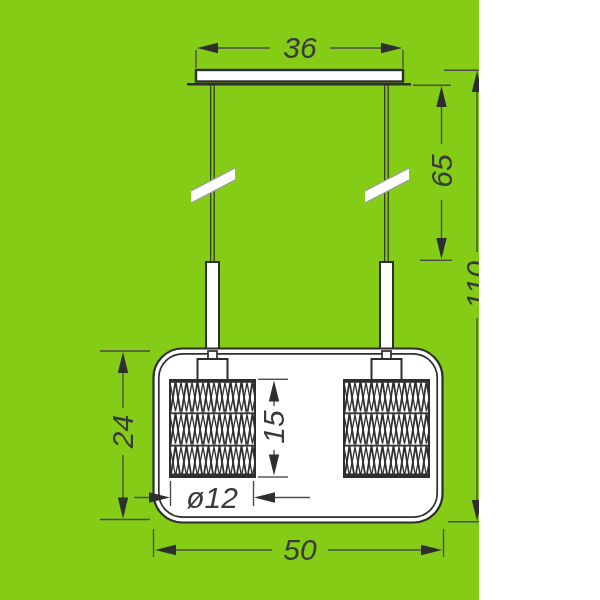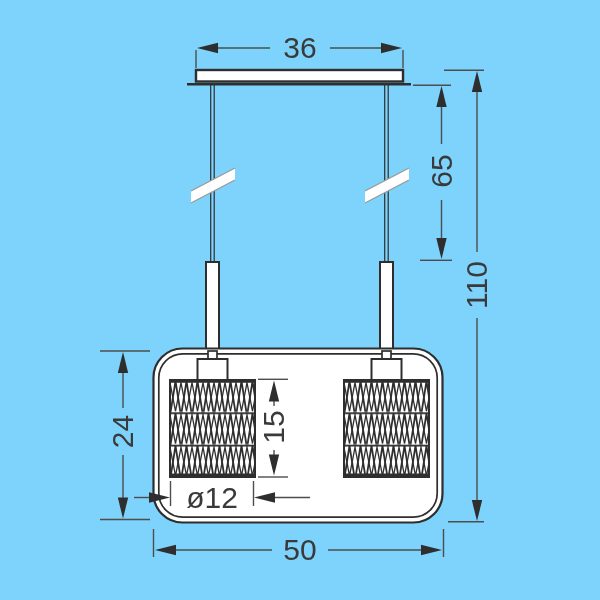--- a/index.html
+++ b/index.html
@@ -1,21 +1,22 @@
 <!DOCTYPE html>
 <html><head>
 <meta charset="utf-8">
 <style>
   html,body{margin:0;padding:0;background:#ffffff;}
   .canvas{
     position:relative;
-    width:600px;height:600px;
-    background:#7dd3fc;
+    width:479px;height:600px;
+    background:#84cc16;
     font-family:"Liberation Sans","DejaVu Sans",sans-serif;
     overflow:hidden;
+    font-style:italic;
   }
   svg{display:block;}
   text{
     font-family:"Liberation Sans","DejaVu Sans",sans-serif;
     font-size:30px;
     fill:#3a3a3a;
   }
 </style>
 </head>
 <body>

